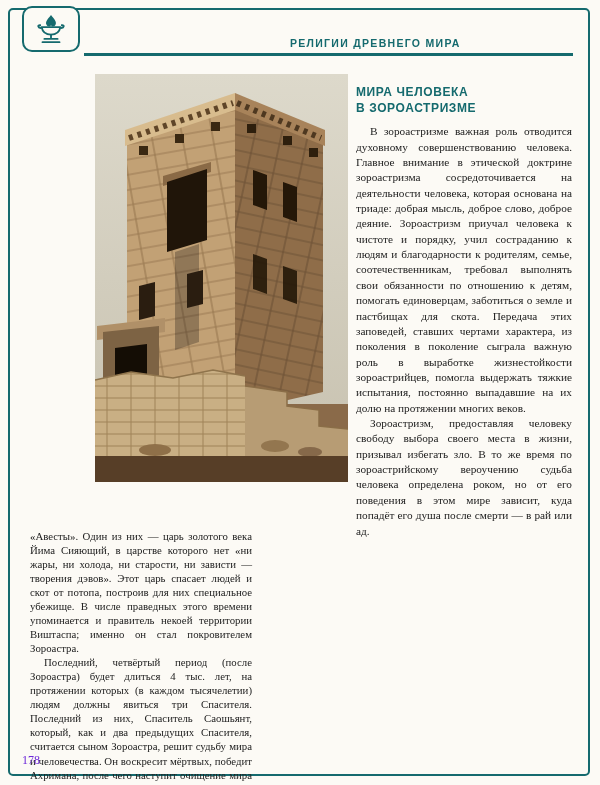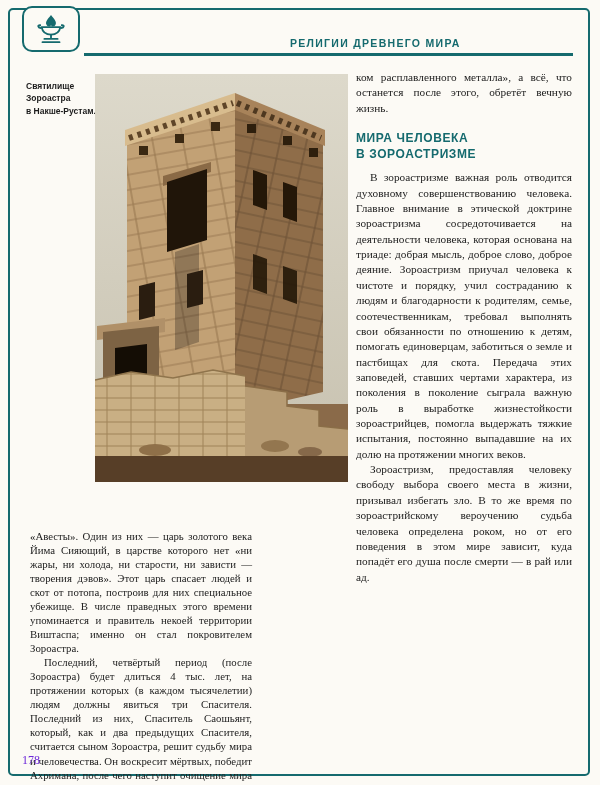--- a/index.html
+++ b/index.html
@@ -89,22 +89,20 @@
         <path d="M20 23 V26"></path>
         <path d="M13 27.5 H27"></path>
         <path d="M11 31 H29"></path>
       </g>
     </svg>
   </div>
 
   <div class="header-title">РЕЛИГИИ ДРЕВНЕГО МИРА</div>
   <div class="header-rule"></div>
 
-  <div class="caption">Святилище Зороастра
-в Накше-Рустам.</div>
 
   <div class="figure">
     <svg viewBox="0 0 253 408" width="253" height="408">
       <defs>
         <linearGradient id="sky" x1="0" y1="0" x2="0" y2="1">
           <stop offset="0" stop-color="#ddd9cb"></stop>
           <stop offset="1" stop-color="#c7c1af"></stop>
         </linearGradient>
         <pattern id="stF" width="30" height="15" patternUnits="userSpaceOnUse" patternTransform="rotate(-10)">
           <rect width="30" height="15" fill="#c2a175"></rect>
@@ -168,21 +166,20 @@
       </g>
     </svg>
   </div>
 
   <div class="col col-left">
     <p class="noindent">«Авесты». Один из них — царь золотого века Йима Сияющий, в царстве которого нет «ни жары, ни холода, ни старости, ни зависти — творения дэвов». Этот царь спасает людей и скот от потопа, построив для них специальное убежище. В числе праведных этого времени упоминается и правитель некоей территории Виштаспа; именно он стал покровителем Зороастра.</p>
     <p class="indent">Последний, четвёртый период (после Зороастра) будет длиться 4 тыс. лет, на протяжении которых (в каждом тысячелетии) людям должны явиться три Спасителя. Последний из них, Спаситель Саошьянт, который, как и два предыдущих Спасителя, считается сыном Зороастра, решит судьбу мира и человечества. Он воскресит мёртвых, победит Ахримана, после чего наступит очищение мира «пото-</p>
   </div>
 
   <div class="col col-right">
-    <p class="noindent">ком расплавленного металла», а всё, что останется после этого, обретёт вечную жизнь.</p>
     <h3 class="sec-h">МИРА ЧЕЛОВЕКА
 В ЗОРОАСТРИЗМЕ</h3>
     <p class="indent">В зороастризме важная роль отводится духовному совершенствованию человека. Главное внимание в этической доктрине зороастризма сосредоточивается на деятельности человека, которая основана на триаде: добрая мысль, доброе слово, доброе деяние. Зороастризм приучал человека к чистоте и порядку, учил состраданию к людям и благодарности к родителям, семье, соотечественникам, требовал выполнять свои обязанности по отношению к детям, помогать единоверцам, заботиться о земле и пастбищах для скота. Передача этих заповедей, ставших чертами характера, из поколения в поколение сыграла важную роль в выработке жизнестойкости зороастрийцев, помогла выдержать тяжкие испытания, постоянно выпадавшие на их долю на протяжении многих веков.</p>
     <p class="indent">Зороастризм, предоставляя человеку свободу выбора своего места в жизни, призывал избегать зло. В то же время по зороастрийскому вероучению судьба человека определена роком, но от его поведения в этом мире зависит, куда попадёт его душа после смерти — в рай или ад.</p>
   </div>
 
   <div class="page-number">178</div>
 
 </div>
 

